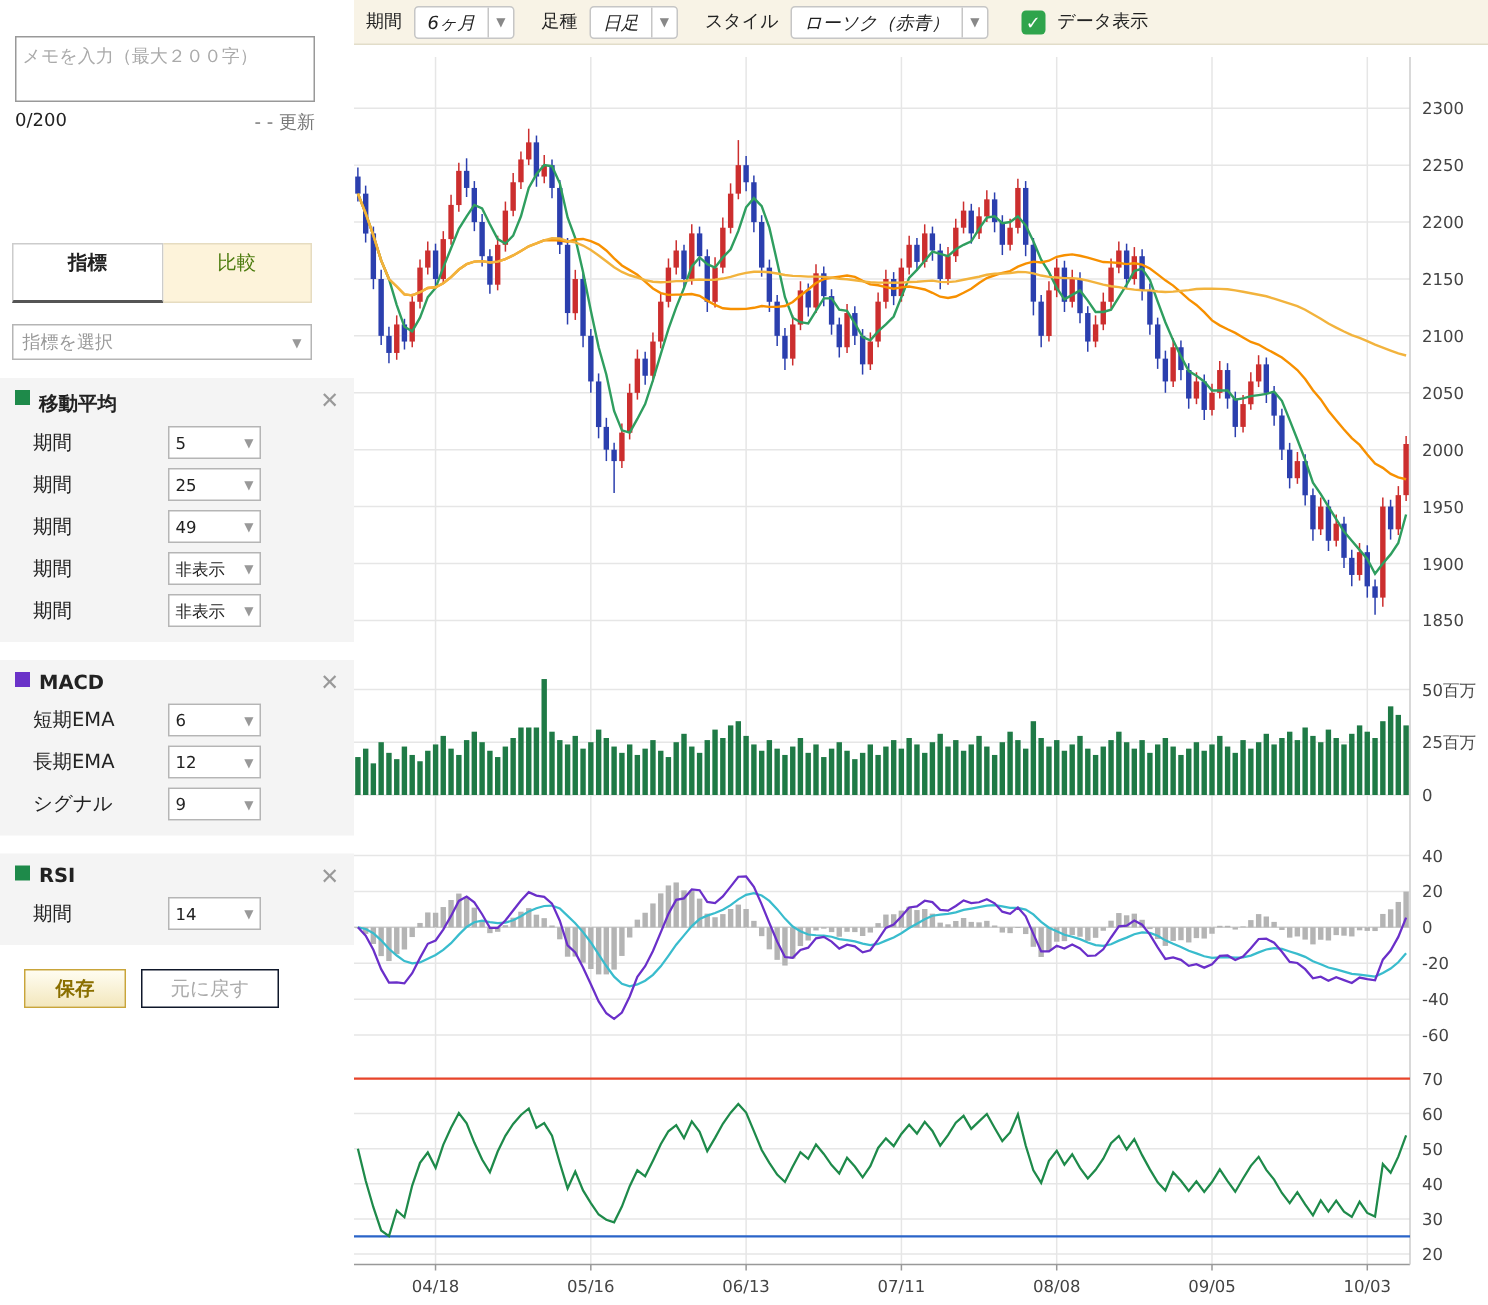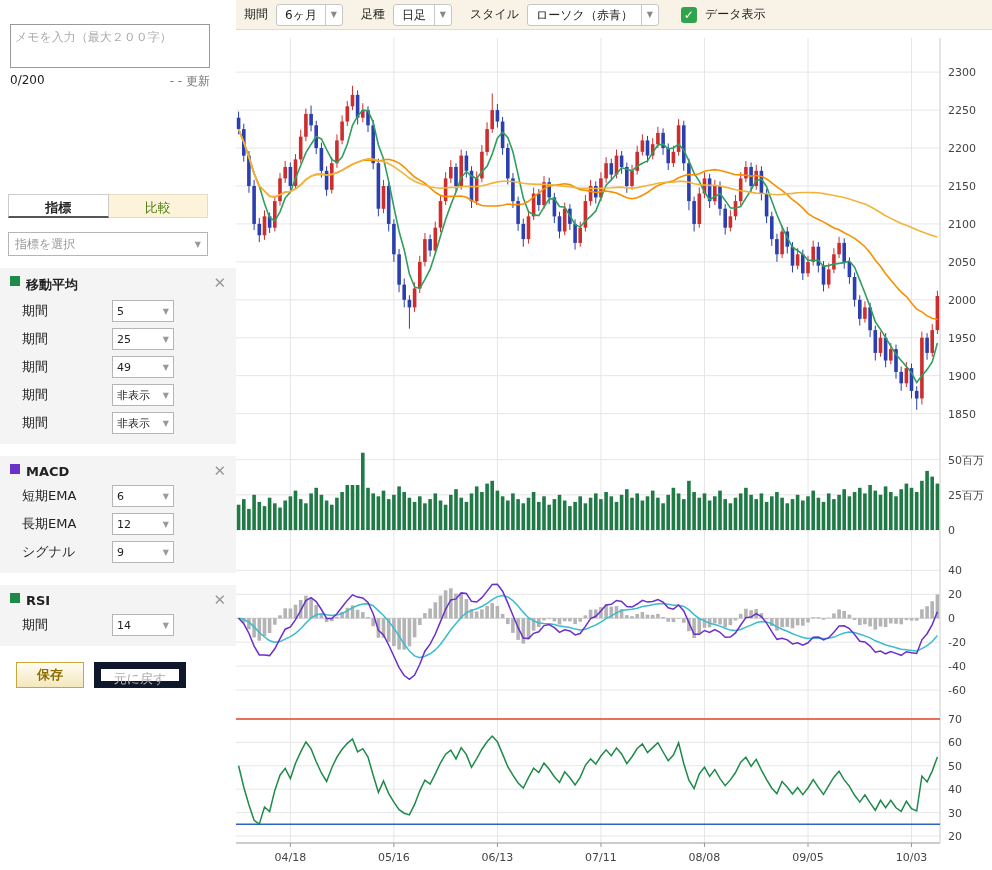--- a/index.html
+++ b/index.html
@@ -8,46 +8,46 @@
   
   #sidebar{position:absolute;left:0;top:0;width:236px;height:870px;background:#fff;box-sizing:border-box;}
   .memo{display:block;margin:24px 0 0 10px;width:200px;height:44px;border:1px solid #999;
         font-size:12px;padding:4px;box-sizing:border-box;resize:none;color:#333;
         font-family:"DejaVu Sans","Liberation Sans",sans-serif;}
   .memo::placeholder{color:#aaa;}
   .memo-row{display:flex;justify-content:space-between;margin:5px 26px 0 10px;font-size:12px;}
   .memo-counter{color:#222;}
   .memo-update{color:#777;}
   .tabs{display:flex;margin:72px 0 0 8px;width:200px;}
-  .tab{flex:1;height:24px;line-height:25px;text-align:center;font-size:13px;box-sizing:border-box;cursor:pointer;margin-top:32px;}
+  .tab{flex:1;height:40px;line-height:25px;text-align:center;font-size:13px;box-sizing:border-box;cursor:pointer;}
   .tab.active{background:#fff;border:1px solid #ccc;border-bottom:2px solid #555;font-weight:bold;color:#222;}
   .tab.inactive{background:#fdf3da;border:1px solid #e6dcc0;border-left:none;color:#4d7c0f;}
   .select-ind{margin:14px 0 0 8px;width:200px;height:24px;border:1px solid #b5b5b5;display:flex;
               justify-content:space-between;align-items:center;padding:0 6px;font-size:12px;color:#999;
               box-sizing:border-box;background:#fff;cursor:pointer;}
   .sec{background:#f4f4f4;margin-top:12px;padding:8px 10px 10px 10px;}
   .sec-head{display:flex;font-size:13px;font-weight:bold;}
   .swatch{width:10px;height:10px;margin-right:6px;display:inline-block;}
   .close-x{margin-left:auto;color:#999;font-size:15px;cursor:pointer;line-height:1;}
   .row{display:flex;align-items:center;margin-top:6px;padding-left:12px;font-size:13px;height:22px;}
   .row .lbl{width:90px;}
   .mini-select{width:62px;height:22px;background:#fff;border:1px solid #b5b5b5;display:flex;align-items:center;
                justify-content:space-between;padding:0 4px;box-sizing:border-box;font-size:11px;color:#222;cursor:pointer;}
   .arr{color:#999;font-size:8px;}
   .btns{display:flex;gap:10px;margin:16px 0 0 16px;}
   .save-btn{width:68px;height:26px;background:linear-gradient(#fffdf2,#f3e7bd);border:1px solid #c9a53a;
             color:#8a6f00;font-weight:bold;font-size:13px;cursor:pointer;
             font-family:"DejaVu Sans","Liberation Sans",sans-serif;}
-  .reset-btn{width:92px;height:26px;background:#fff;border:7px solid #0f172a;color:#aaa;font-size:13px;cursor:pointer;
+  .reset-btn{width:92px;height:26px;background:#fff;border:1px solid #0f172a;color:#aaa;font-size:13px;cursor:pointer;
              font-family:"DejaVu Sans","Liberation Sans",sans-serif;}
   
   #chart-region{position:absolute;left:236px;top:0;width:756px;height:870px;}
   #toolbar{height:30px;background:#f8f3e6;border-bottom:1px solid #e2ddc9;display:flex;align-items:center;
            gap:8px;padding:0 8px;box-sizing:border-box;font-size:12px;color:#222;}
-  .dd{display:inline-flex;align-items:flex-end;background:#fff;border:1px solid #c6c6c6;border-radius:3px;height:20px;cursor:pointer;}
+  .dd{display:inline-flex;align-items:flex-end;background:#fff;border:1px solid #c6c6c6;border-radius:3px;height:20px;cursor:pointer;font-style:italic;}
   .dd .txt{padding:1px 8px 0 8px;font-size:12px;line-height:19px;}
   .dd .darr{width:16px;border-left:1px solid #c6c6c6;text-align:center;color:#888;font-size:8px;line-height:20px;}
   .chk{width:16px;height:16px;background:#2fa44c;border-radius:3px;color:#fff;font-size:12px;line-height:16px;
        text-align:center;font-weight:bold;margin-left:14px;cursor:pointer;}
   #chart-svg{display:block;}
   text{font-family:"DejaVu Sans","Liberation Sans",sans-serif;}
 </style>
 </head>
 <body>
 

